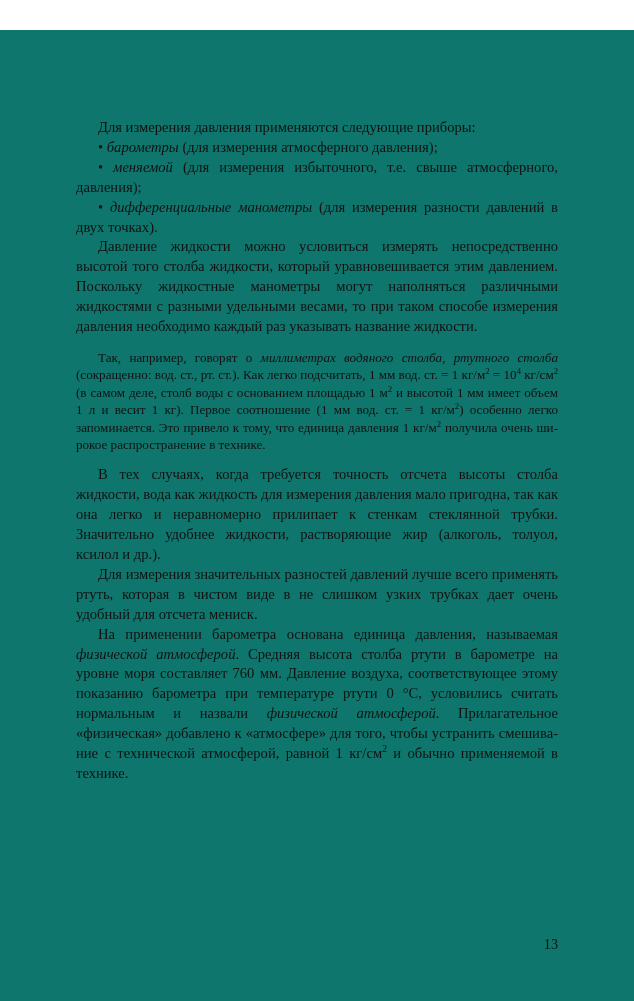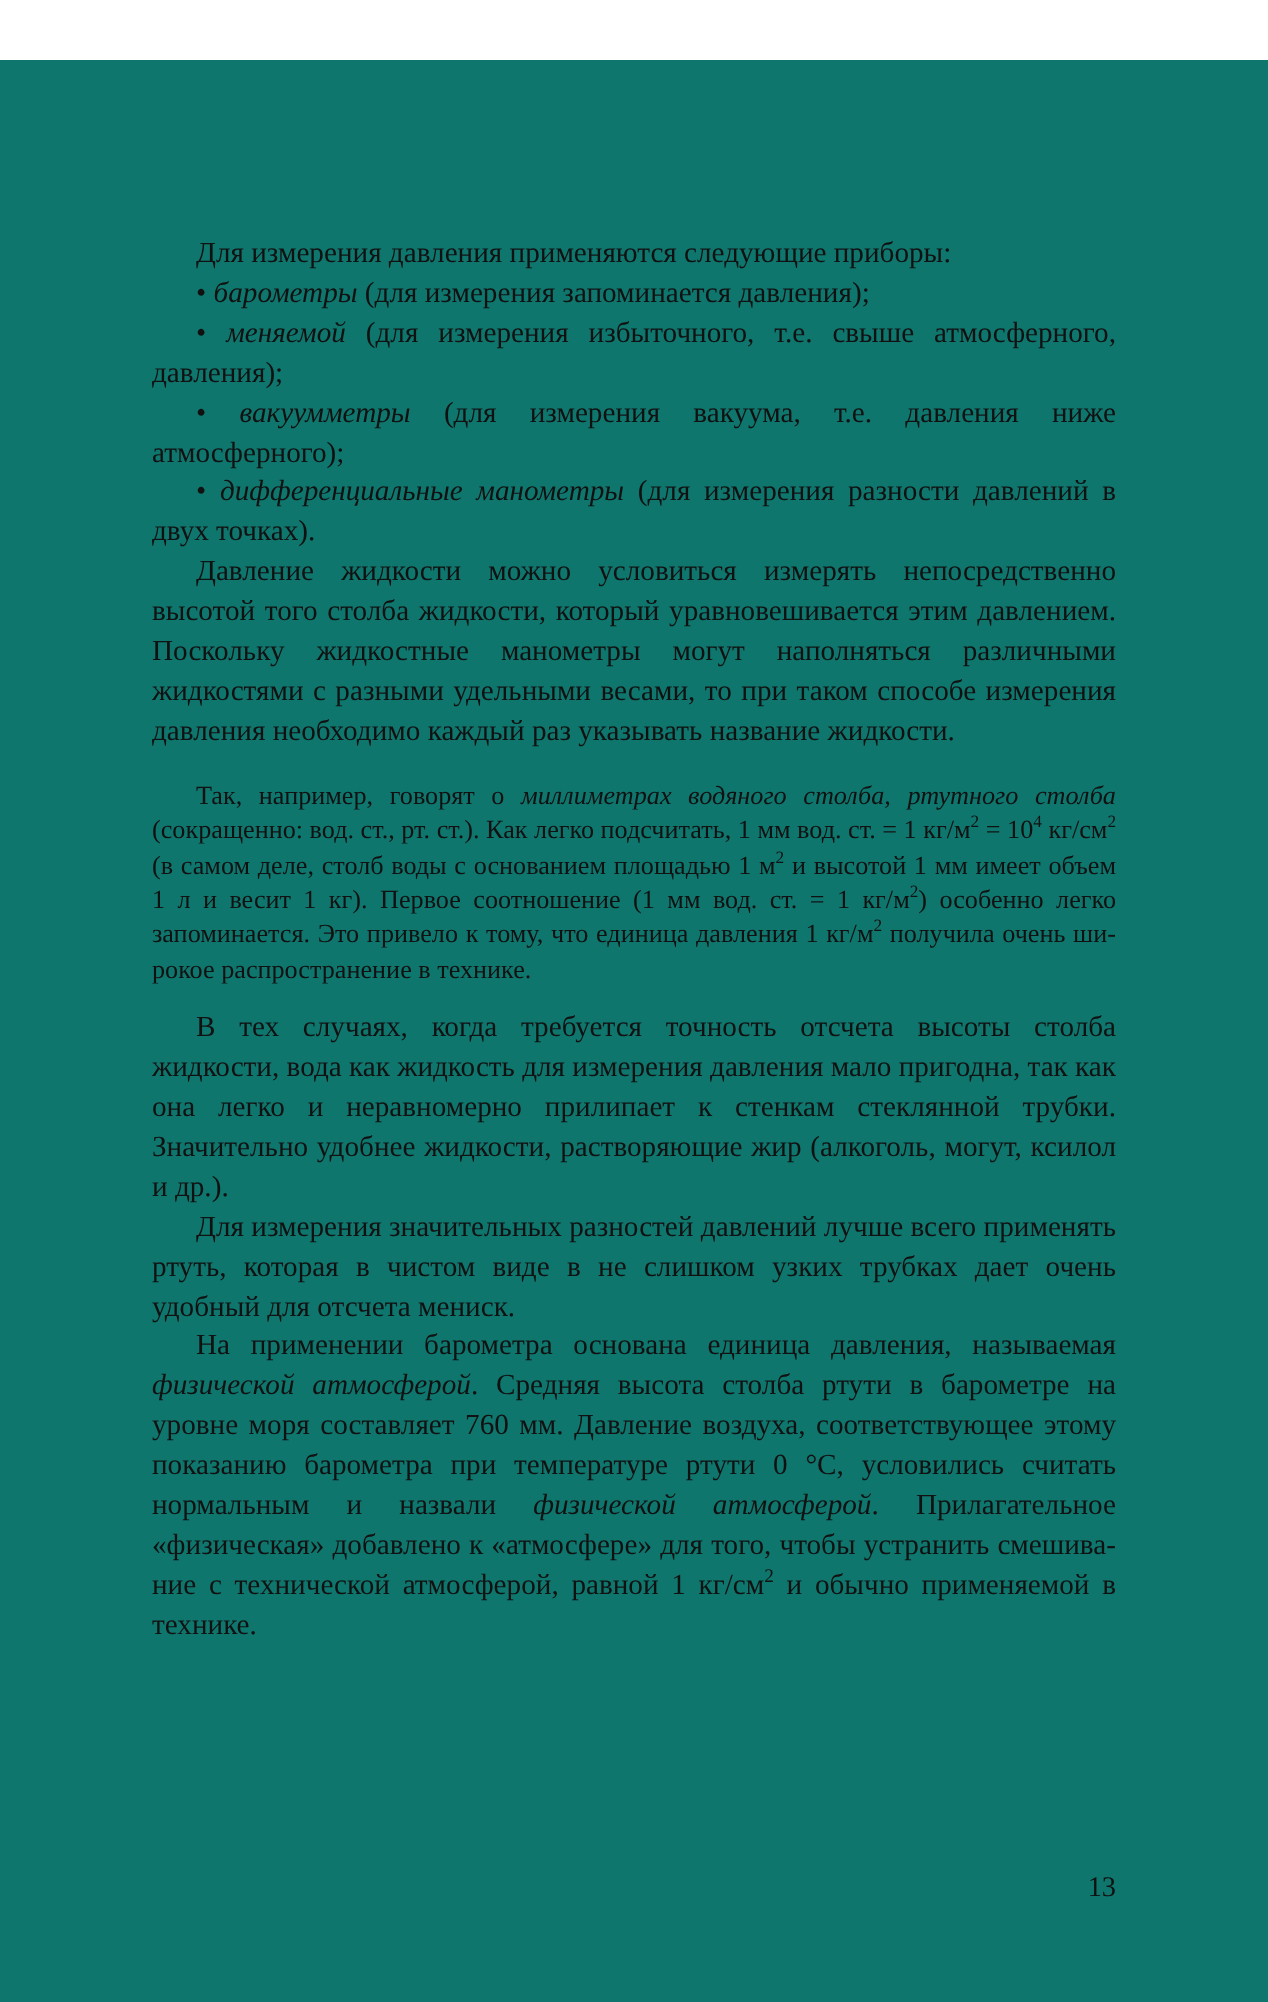--- a/index.html
+++ b/index.html
@@ -67,40 +67,39 @@
 </style>
 </head>
 <body>
 
 <div class="page">
 
   <div class="body-text">
 
     <p class="indent">Для измерения давления применяются следующие приборы:</p>
 
-    <p class="bullet"><span>• </span><i>барометры</i><span> (для измерения запоминается давления);</span></p>
+    <p class="bullet"><span>• </span><i>барометры</i><span> (для измерения атмосферного давления);</span></p>
 
     <p class="bullet"><span>• </span><i>меняемой</i><span> (для измерения избыточного, т.е. свыше ат­мосферного, давления);</span></p>
 
-    <p class="bullet"><span>• </span><i>вакуумметры</i><span> (для измерения вакуума, т.е. давления ниже атмосферного);</span></p>
 
     <p class="bullet"><span>• </span><i>дифференциальные манометры</i><span> (для измерения разности давлений в двух точках).</span></p>
 
 
     <p class="indent">Давление жидкости можно условиться измерять непосред­ственно высотой того столба жидкости, который уравновеши­вается этим давлением. Поскольку жидкостные манометры могут наполняться различными жидкостями с разными удельны­ми весами, то при таком способе измерения давления необхо­димо каждый раз указывать название жидкости.</p>
 
     <div class="gap-med"></div>
 
     <div class="small-block">
       <p class="indent"><span>Так, например, говорят о </span><i>миллиметрах водяного столба, ртутно­го столба</i><span> (сокращенно: вод. ст., рт. ст.). Как легко подсчитать, 1 мм вод. ст. = 1 кг/м</span><sup>2</sup><span> = 10</span><sup>4</sup><span> кг/см</span><sup>2</sup><span> (в самом деле, столб воды с основанием площадью 1 м</span><sup>2</sup><span> и высотой 1 мм имеет объем 1 л и весит 1 кг). Первое соотношение (1 мм вод. ст. = 1 кг/м</span><sup>2</sup><span>) особенно легко запоминается. Это привело к тому, что единица давления 1 кг/м</span><sup>2</sup><span> получила очень ши­рокое распространение в технике.</span></p>
     </div>
 
     <div class="gap-med"></div>
 
-    <p class="indent">В тех случаях, когда требуется точность отсчета высоты столба жидкости, вода как жидкость для измерения давления мало пригодна, так как она легко и неравномерно прилипает к стенкам стеклянной трубки. Значительно удобнее жидкости, растворяющие жир (алкоголь, могут, ксилол и др.).</p>
+    <p class="indent">В тех случаях, когда требуется точность отсчета высоты столба жидкости, вода как жидкость для измерения давления мало пригодна, так как она легко и неравномерно прилипает к стенкам стеклянной трубки. Значительно удобнее жидкости, растворяющие жир (алкоголь, толуол, ксилол и др.).</p>
 
     <p class="indent">Для измерения значительных разностей давлений лучше всего применять ртуть, которая в чистом виде в не слишком узких трубках дает очень удобный для отсчета мениск.</p>
 
     <p class="indent"><span>На применении барометра основана единица давления, на­зываемая </span><i>физической атмосферой</i><span>. Средняя высота столба рту­ти в барометре на уровне моря составляет 760 мм. Давление воздуха, соответствующее этому показанию барометра при температуре ртути 0 °C, условились считать нормальным и на­звали </span><i>физической атмосферой</i><span>. Прилагательное «физическая» добавлено к «атмосфере» для того, чтобы устранить смешива­ние с технической атмосферой, равной 1 кг/см</span><sup>2</sup><span> и обычно при­меняемой в технике.</span></p>
 
   </div>
 
   <div class="page-number">13</div>
 
 </div>

